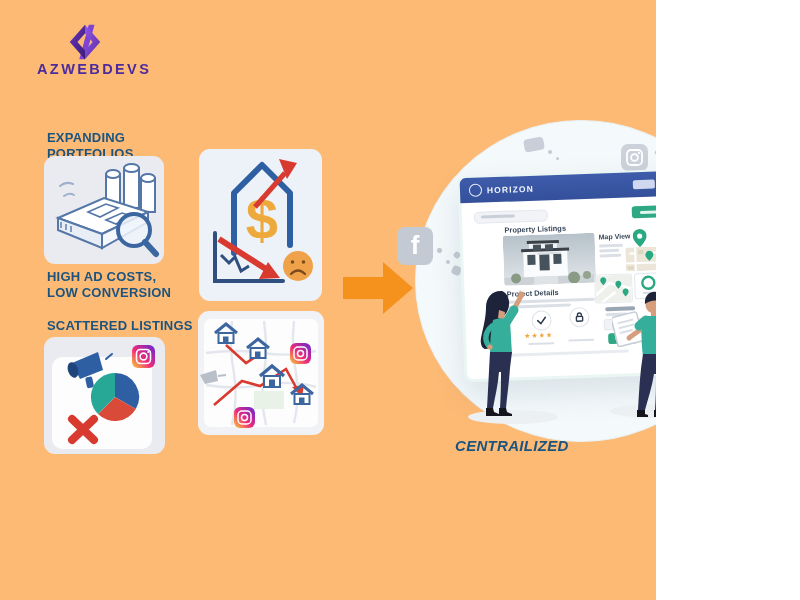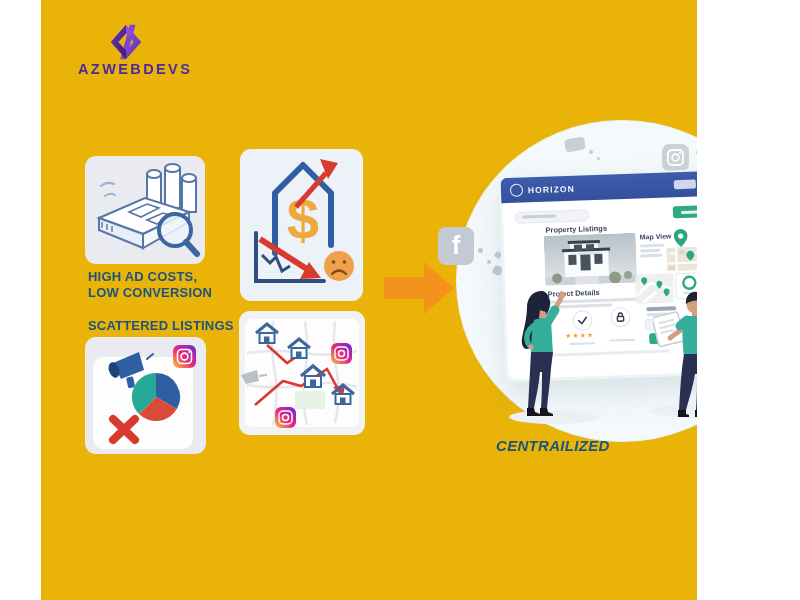--- a/index.html
+++ b/index.html
@@ -1,17 +1,17 @@
 <!DOCTYPE html>
 <html><head>
 <meta charset="utf-8">
 <style>
   html,body{margin:0;padding:0;background:#fff;}
-  .canvas{position:relative;width:656px;height:600px;background:#eab308;overflow:hidden;
-          font-family:"Liberation Sans",sans-serif;margin-left:41px;}
+  .canvas{position:relative;width:656px;height:600px;background:#fdba74;overflow:hidden;
+          font-family:"Liberation Sans",sans-serif;}
   .abs{position:absolute;}
   .plabel{position:absolute;font-weight:700;color:#1b5480;font-size:13px;line-height:1.22;letter-spacing:.2px;}
   .olabel{position:absolute;font-weight:700;color:#1b5480;font-size:15px;line-height:1.2;letter-spacing:.3px;}
   .card{position:absolute;border-radius:11px;}
   .bar{position:absolute;background:#dbe0e7;border-radius:2px;}
   .dot{position:absolute;background:#c4cad3;border-radius:2px;}
   .grayicon{position:absolute;background:#c4cad3;display:flex;align-items:center;justify-content:center;
             color:#fff;font-weight:700;}
   
   .dash{position:absolute;left:461px;top:172px;width:242px;height:200px;transform:rotate(-2deg);
@@ -47,20 +47,21 @@
             <stop offset="1" stop-color="#3a1b74"></stop>
         </linearGradient>
       </defs>
       <polygon points="34,3 24,39 30,39 40,3" fill="#7c43d6"></polygon>
       <polygon points="30,3 14,21 30,39 30,30 22,21 30,12" fill="url(#pg2)"></polygon>
       <polygon points="30,3 46,21 30,39 30,30 38,21 30,12" fill="url(#pg)"></polygon>
     </svg>
     <div class="abs" style="left:0;top:41px;font-size:14.5px;font-weight:700;letter-spacing:2.4px;color:#4b2b9e;">AZWEBDEVS</div>
   </div>
 
+  <div class="plabel" style="left:47px;top:130px;width:110px;">EXPANDING PORTFOLIOS</div>
 
   <div class="card" style="left:44px;top:156px;width:120px;height:108px;background:#e9ebf1;">
     <svg width="120" height="108" viewBox="0 0 120 108">
       <path d="M16 30 q6 -5 13 -2" stroke="#9fb0cc" stroke-width="2" fill="none" stroke-linecap="round"></path>
       <path d="M20 40 q5 -4 10 -1" stroke="#9fb0cc" stroke-width="2" fill="none" stroke-linecap="round"></path>
       <g>
         <rect x="62" y="18" width="14" height="36" fill="#fff" stroke="#5577a8" stroke-width="2"></rect>
         <ellipse cx="69" cy="18" rx="7" ry="4" fill="#fff" stroke="#5577a8" stroke-width="2"></ellipse>
         <rect x="80" y="12" width="15" height="40" fill="#fff" stroke="#5577a8" stroke-width="2"></rect>
         <ellipse cx="87.5" cy="12" rx="7.5" ry="4" fill="#fff" stroke="#5577a8" stroke-width="2"></ellipse>

